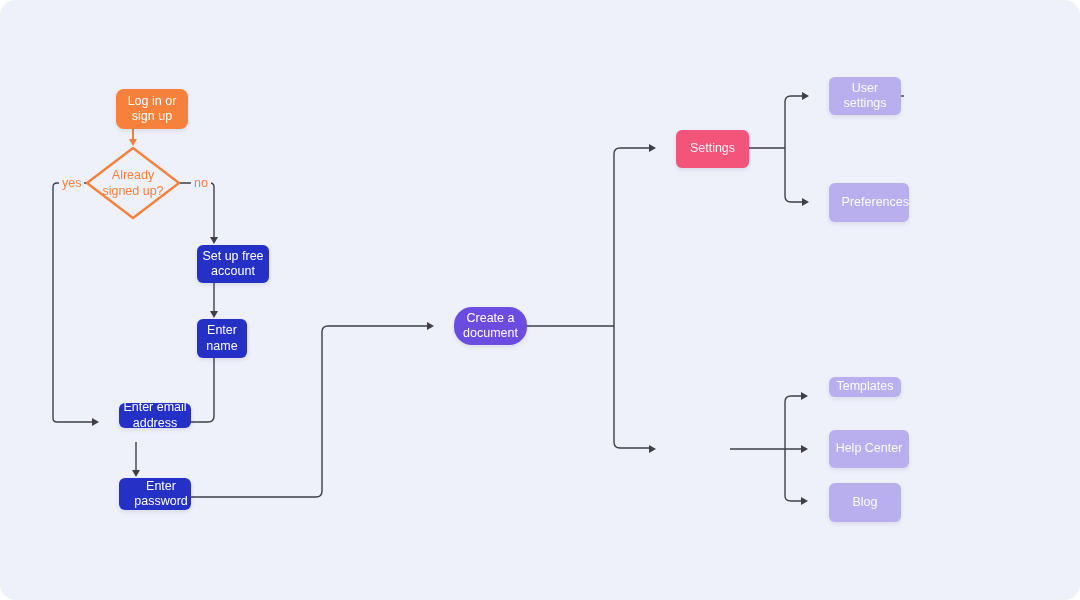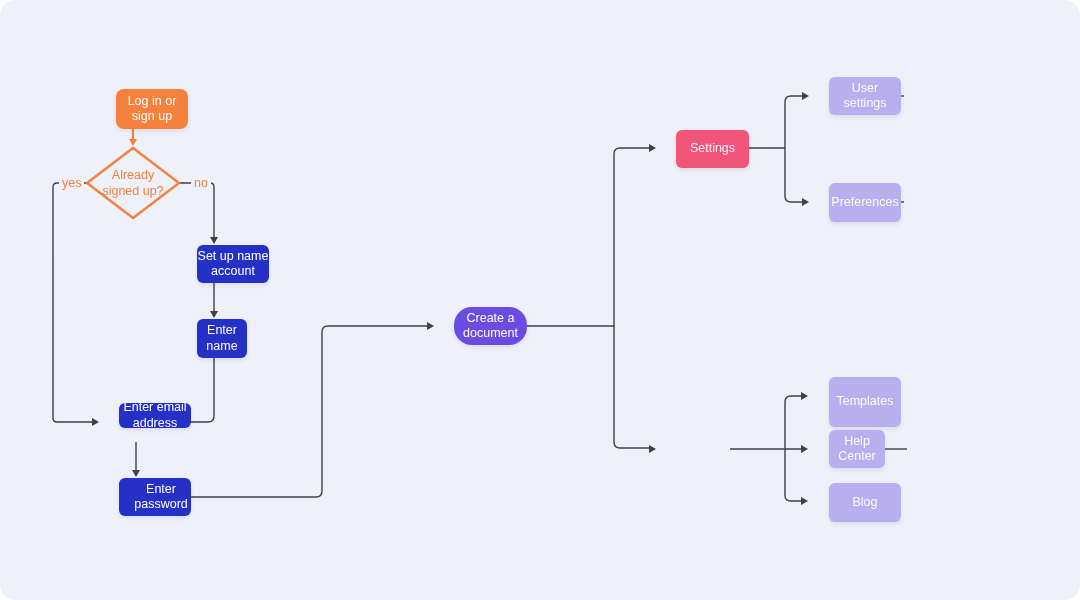--- a/index.html
+++ b/index.html
@@ -121,62 +121,62 @@
   </div>
 
   <div class="edge-label" style="left:59px; top:176px;text-align:center;">
     <span>yes</span>
   </div>
   <div class="edge-label" style="left:191px; top:176px;">
     <span>no</span>
   </div>
 
   <div class="node blue" style="left:178px; top:245px; width:72px; height:38px;">
-    <span>Set up name
+    <span>Set up free
 account</span>
   </div>
 
   <div class="node blue" style="left:178px; top:319px; width:50px; height:39px;">
     <span>Enter name</span>
   </div>
 
   <div class="node blue" style="left:100px; top:403px; width:72px; height:25px;">
     <span>Enter email
 address</span>
   </div>
 
-  <div class="node blue" style="left:100px; top:478px; width:72px; height:38px;padding-left:12px;">
+  <div class="node blue" style="left:100px; top:478px; width:72px; height:32px;padding-left:12px;">
     <span>Enter
 password</span>
   </div>
 
   <div class="node purple" style="left:435px; top:307px; width:73px; height:38px;">
     <span>Create a
 document</span>
   </div>
 
   <div class="node pink" style="left:657px; top:130px; width:73px; height:38px;">
     <span>Settings</span>
   </div>
 
 
   <div class="node lavender" style="left:810px; top:77px; width:72px; height:38px;">
     <span>User
 settings</span>
   </div>
 
-  <div class="node lavender" style="left:810px; top:183px; width:72px; height:39px;">
+  <div class="node lavender" style="left:810px; top:183px; width:80px; height:39px;justify-content:flex-end;">
     <span>Preferences</span>
   </div>
 
-  <div class="node lavender" style="left:810px; top:377px; width:72px; height:50px;">
+  <div class="node lavender" style="left:810px; top:377px; width:72px; height:20px;">
     <span>Templates</span>
   </div>
 
-  <div class="node lavender" style="left:810px; top:430px; width:56px; height:38px;">
+  <div class="node lavender" style="left:810px; top:430px; width:80px; height:38px;">
     <span>Help Center</span>
   </div>
 
   <div class="node lavender" style="left:810px; top:483px; width:72px; height:39px;">
     <span>Blog</span>
   </div>
 
 </div>
 
 </body></html>

